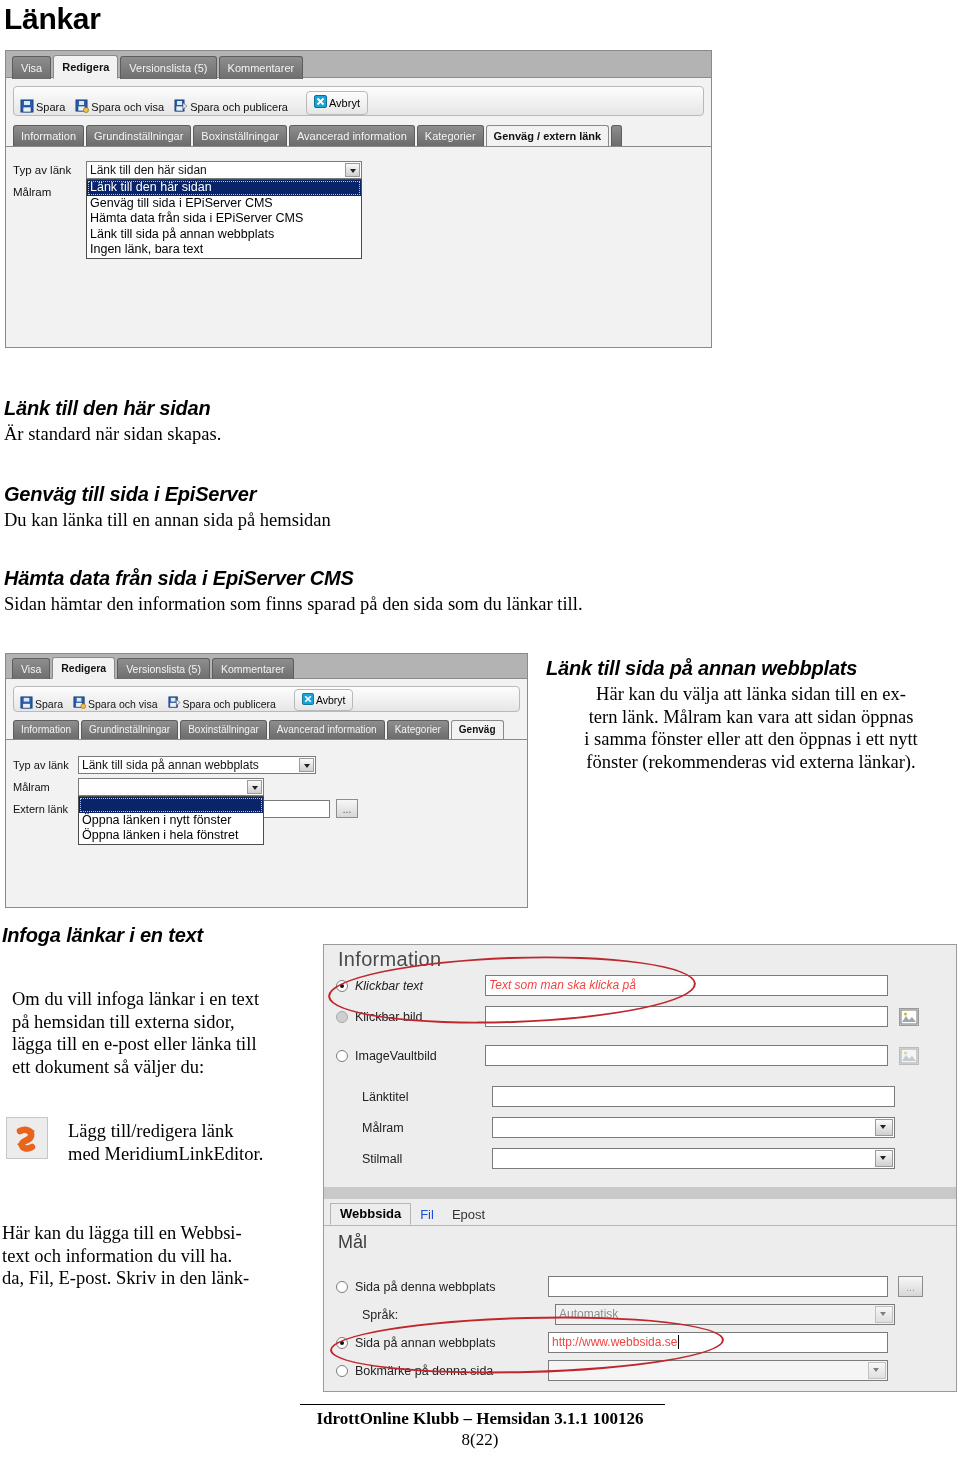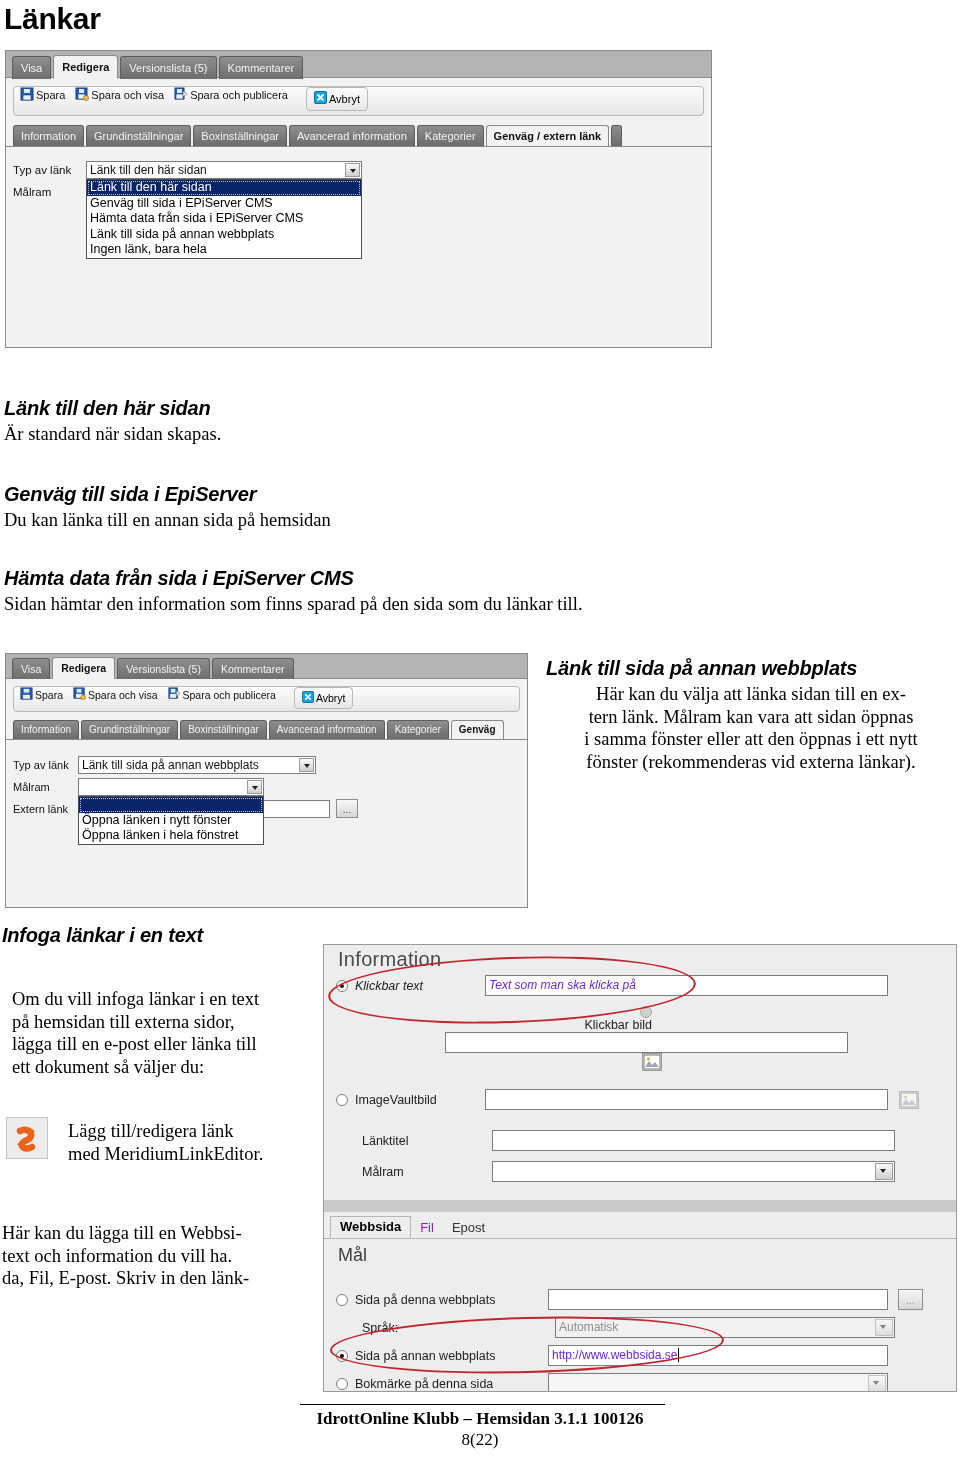--- a/index.html
+++ b/index.html
@@ -47,21 +47,21 @@
     border-radius:3px 3px 0 0;margin-right:2px;white-space:nowrap;
   }
   .tab.active{
     background:#f2f2f2;color:#111;font-weight:bold;
     border:1px solid #8a8a8a;border-bottom:1px solid #f2f2f2;
   }
   .toolbar{
     margin:8px 7px 0 7px;height:30px;
     background:linear-gradient(#fdfdfd,#e6e6e6);
     border:1px solid #b9b9b9;border-radius:4px;
-    display:flex;align-items:flex-start;padding:0 6px;box-sizing:border-box;
+    display:flex;align-items:flex-end;padding:0 6px;box-sizing:border-box;
     width:calc(100% - 14px);
   }
   .tbtn{display:flex;align-items:center;font-size:11px;color:#111;margin-right:10px;white-space:nowrap;}
   .tbtn .ic{margin-right:2px;display:inline-block;}
   .sep-btn{
     margin-left:8px;background:linear-gradient(#fdfdfd,#e6e6e6);
     border:1px solid #b9b9b9;border-radius:4px;height:22px;
     display:flex;align-items:center;padding:0 7px;
   }
   .subtabrow{
@@ -75,21 +75,21 @@
     margin-right:2px;white-space:nowrap;
   }
   .stab.active{background:#f2f2f2;color:#111;font-weight:bold;border-color:#8a8a8a;}
   .stab.nub{padding:0 3px;}
 
   
   .frm{position:relative;}
   .flabel{font-size:11.5px;color:#111;white-space:nowrap;}
   .winput{
     background:#fff;border:1px solid #7b7b7b;box-sizing:border-box;
-    font-size:12px;color:#6d28d9;height:18px;line-height:16px;padding:0 3px;
+    font-size:12px;color:#ef4444;height:18px;line-height:16px;padding:0 3px;
   }
   .wcombo{
     background:#fff;border:1px solid #7b7b7b;box-sizing:border-box;
     font-size:12px;color:#111;height:18px;line-height:16px;padding:0 3px;
     position:relative;
   }
   .arrow{
     position:absolute;right:1px;top:1px;width:15px;height:14px;
     background:linear-gradient(#fbfbfb,#cfcfcf);border:1px solid #9a9a9a;
     box-sizing:border-box;
@@ -234,21 +234,21 @@
       <div class="wcombo" style="position:absolute;left:80px;top:14px;width:276px;">
         <span>Länk till den här sidan</span>
         <span class="arrow"></span>
       </div>
 
       <div class="listbox" style="left:80px;top:32px;width:276px;">
         <div class="sel">Länk till den här sidan</div>
         <div>Genväg till sida i EPiServer CMS</div>
         <div>Hämta data från sida i EPiServer CMS</div>
         <div>Länk till sida på annan webbplats</div>
-        <div>Ingen länk, bara hela</div>
+        <div>Ingen länk, bara text</div>
       </div>
     </div>
   </div>
 
   <div class="h-sans" style="position:absolute;left:4px;top:397px;">Länk till den här sidan</div>
   <div class="p-serif" style="position:absolute;left:4px;top:423px;">Är standard när sidan skapas.</div>
 
   <div class="h-sans" style="position:absolute;left:4px;top:483px;">Genväg till sida i EpiServer</div>
   <div class="p-serif" style="position:absolute;left:4px;top:509px;">Du kan länka till en annan sida på hemsidan</div>
 
@@ -387,21 +387,21 @@
     <div class="dlg-h">Information</div>
 
     <div class="row" style="margin-left:12px;margin-top:4px;font-style:italic;">
       <span class="radio on"></span>
       <span class="rlabel" style="width:130px;">Klickbar text</span>
       <span class="winput" style="width:403px;height:21px;line-height:19px;">
         <span>Text som man ska klicka på</span>
       </span>
     </div>
 
-    <div class="row" style="margin-left:12px;margin-top:10px;flex-direction:column;">
+    <div class="row" style="margin-left:12px;margin-top:10px;">
       <span class="radio dim"></span>
       <span class="rlabel" style="width:130px;">Klickbar bild</span>
       <span class="winput" style="width:403px;height:21px;line-height:19px;">
         <span></span>
       </span>
       <span class="img-btn" style="margin-left:11px;">
         <svg width="18" height="16" viewBox="0 0 18 16">
             <rect x="1" y="1" width="16" height="14" fill="#fff" stroke="#777"></rect>
             <path d="M2 13 l4 -6 3 4 3 -3 4 5z" fill="#9aa7b5"></path>
             <circle cx="5.5" cy="5" r="1.6" fill="#d9b23a"></circle>
@@ -434,27 +434,35 @@
 
     <div class="row" style="margin-left:12px;margin-top:10px;">
       <span style="width:19px;display:inline-block;"></span>
       <span class="rlabel" style="width:130px;">Målram</span>
       <span class="wcombo" style="width:403px;height:21px;line-height:19px;display:inline-block;">
         <span></span>
         <span class="arrow" style="width:18px;height:17px;"></span>
       </span>
     </div>
 
+    <div class="row" style="margin-left:12px;margin-top:10px;">
+      <span style="width:19px;display:inline-block;"></span>
+      <span class="rlabel" style="width:130px;">Stilmall</span>
+      <span class="wcombo" style="width:403px;height:21px;line-height:19px;display:inline-block;">
+        <span></span>
+        <span class="arrow" style="width:18px;height:17px;"></span>
+      </span>
+    </div>
 
     <div class="grayband" style="margin-top:18px;"></div>
 
     <div style="background:#ededed;padding-top:4px;">
       <div style="display:flex;align-items:flex-end;padding-left:6px;border-bottom:1px solid #b5b5b5;">
         <div style="font-size:13px;font-weight:bold;padding:2px 9px 3px 9px;background:#ededed;border:1px solid #b5b5b5;border-bottom:1px solid #ededed;">Webbsida</div>
-        <div style="font-size:13px;padding:2px 9px 3px 9px;color:#a21caf;">Fil</div>
+        <div style="font-size:13px;padding:2px 9px 3px 9px;color:#1d4ed8;">Fil</div>
         <div style="font-size:13px;padding:2px 9px 3px 9px;color:#333;">Epost</div>
       </div>
 
       <div style="font-size:18px;color:#3f3f3f;padding:6px 0 0 14px;">Mål</div>
 
       <div class="row" style="margin-left:12px;margin-top:23px;">
         <span class="radio"></span>
         <span class="rlabel" style="width:193px;">Sida på denna webbplats</span>
         <span class="winput" style="width:340px;height:21px;line-height:19px;">
           <span></span>

